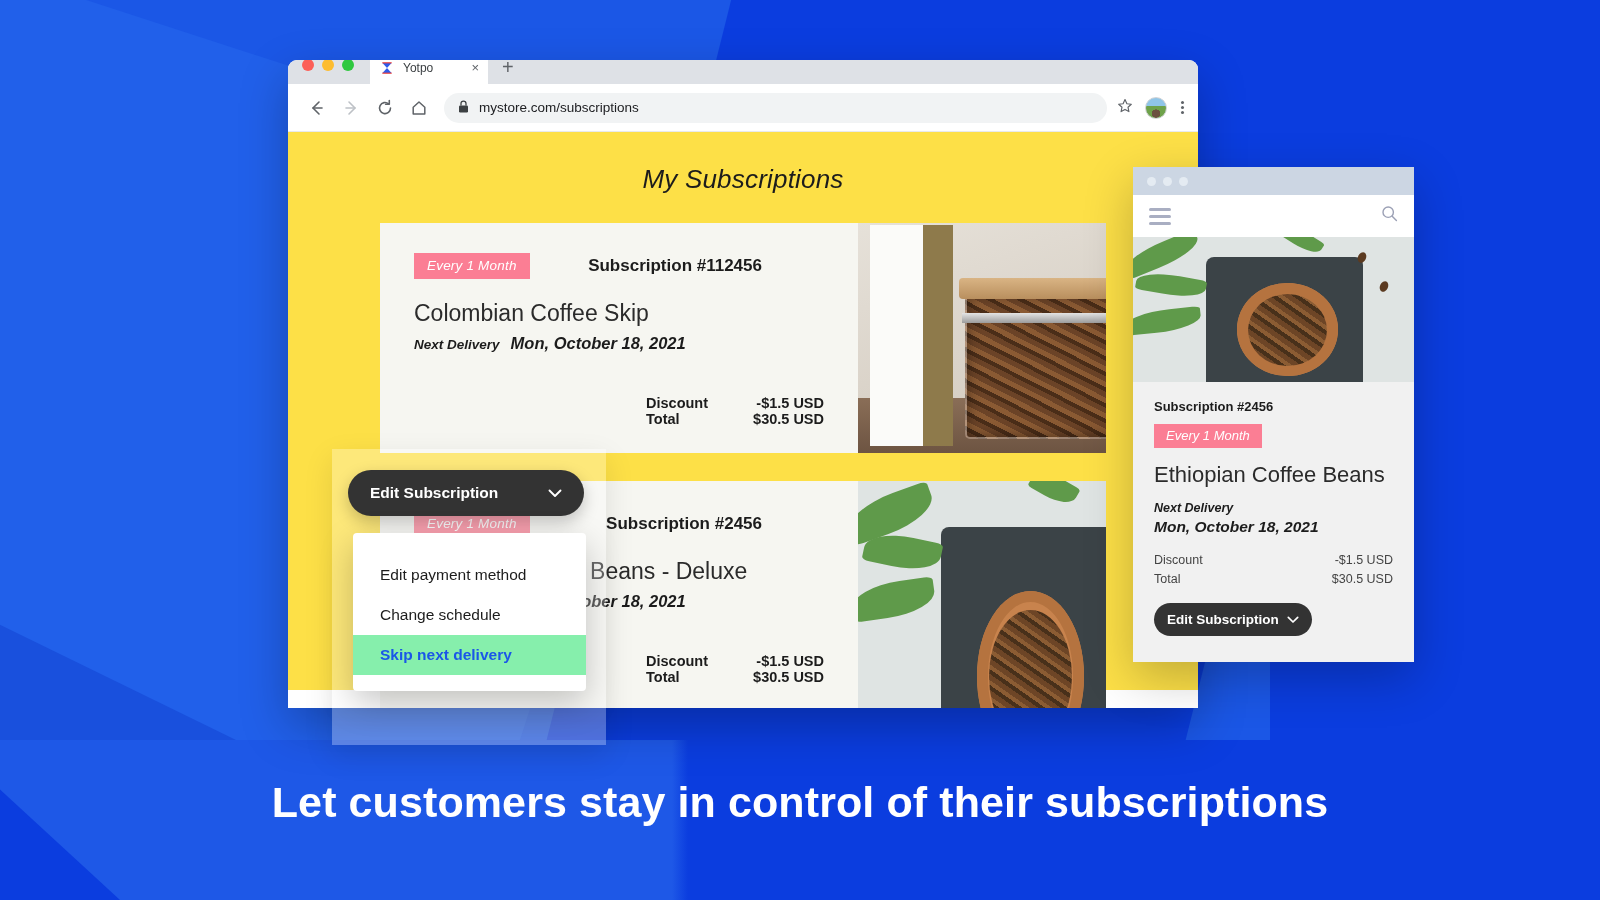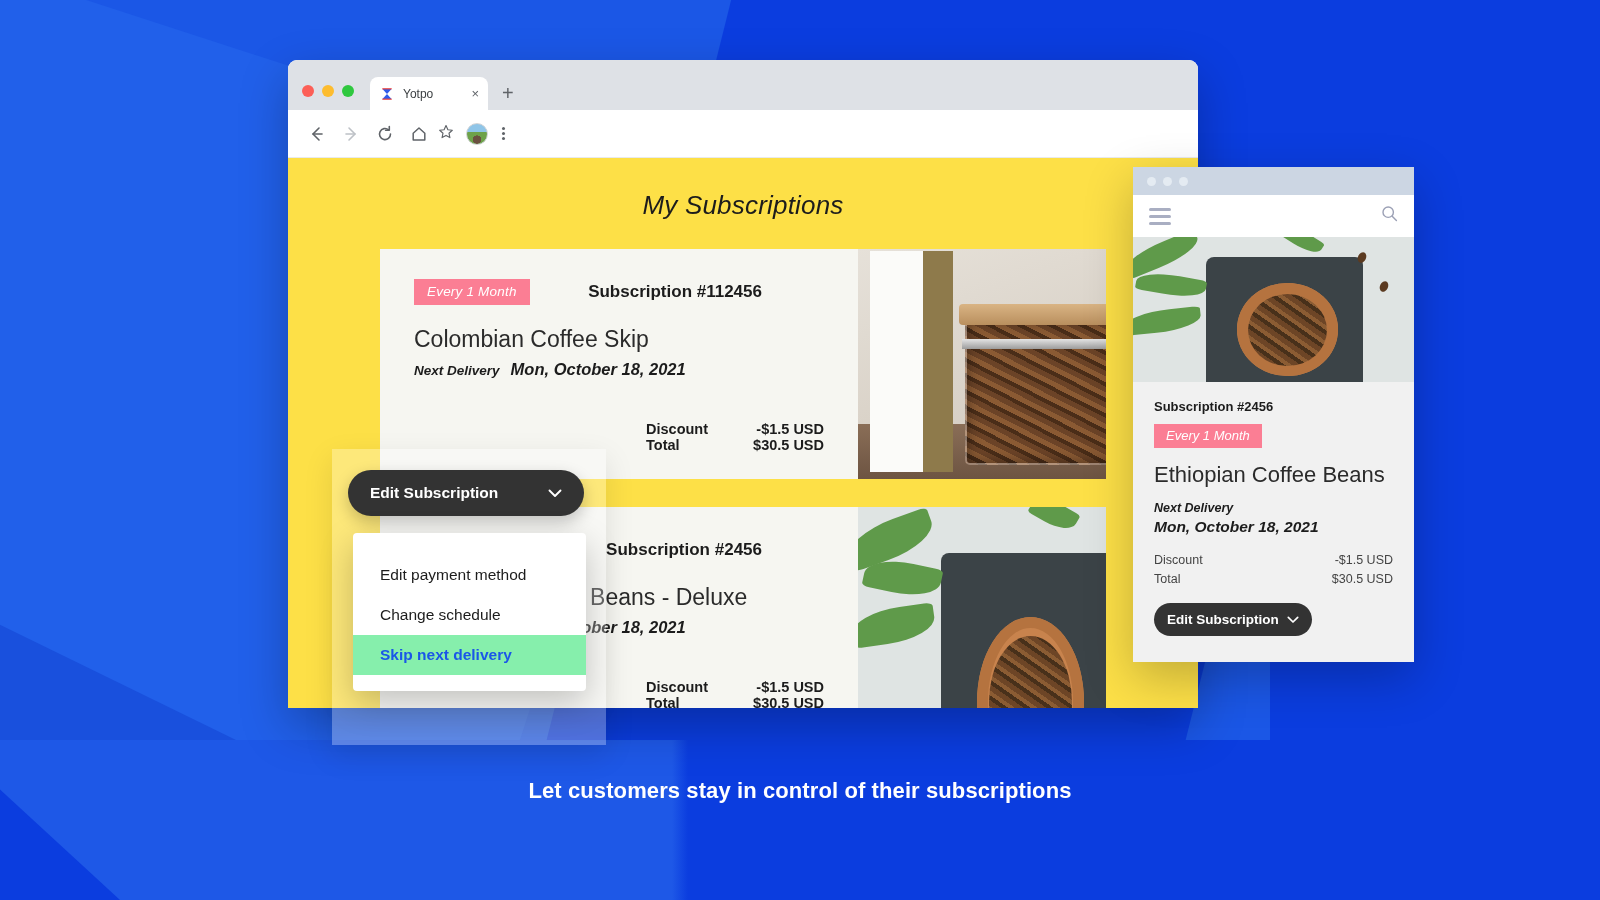--- a/index.html
+++ b/index.html
@@ -57,21 +57,21 @@
   #browser {
     position: absolute;
     left: 288px; top: 60px;
     width: 910px; height: 648px;
     background: #fff;
     border-radius: 9px 9px 0 0;
     box-shadow: 0 18px 48px rgba(0,0,0,.26);
     overflow: hidden;
   }
   .bw-tabstrip {
-    height: 50px; background: #dee1e6;
+    height: 24px; background: #dee1e6;
     display: flex; align-items: flex-end; padding-left: 14px;
     position: relative;
   }
   .traffic { display: flex; gap: 8px; align-items: center; padding-bottom: 13px; margin-right: 16px; }
   .dot { width: 12px; height: 12px; border-radius: 50%; }
   .dot.r { background: #fc5f57; }
   .dot.y { background: #fdbc2f; }
   .dot.g { background: #2fc83f; }
 
   .tab {
@@ -265,21 +265,21 @@
     margin-top: 17px; width: 158px; height: 33px;
     background: #333333; color: #fff; border-radius: 17px;
     display: flex; align-items: center; justify-content: center; gap: 8px;
     font-weight: bold; font-size: 13.5px;
   }
 
   
   #caption {
     position: absolute; left: 0; right: 0; top: 778px;
     text-align: center; color: #fff;
-    font-size: 22px; font-weight: bold; letter-spacing: .1px;
+    font-size: 43px; font-weight: bold; letter-spacing: .1px;
   }
 </style>
 </head>
 <body>
 
 <div id="stage">
 
   <div class="bg-shape bg-diag-left"></div>
   <div class="bg-shape bg-diag-left2"></div>
   <div class="bg-shape bg-right-diag"></div>
@@ -328,20 +328,29 @@
             <path d="M14.5 9 A5.5 5.5 0 1 1 12.6 4.9" stroke="#5f6368" stroke-width="1.6" fill="none" stroke-linecap="round"></path>
             <path d="M13.3 1.6 V5.3 H9.6" stroke="#5f6368" stroke-width="1.6" fill="none" stroke-linecap="round" stroke-linejoin="round"></path>
           </svg>
       </span>
       <span class="nav-ico">
         <svg width="18" height="18" viewBox="0 0 18 18">
             <path d="M3.2 8.2 L9 3 L14.8 8.2 V15 H3.2 Z" stroke="#5f6368" stroke-width="1.5" fill="none" stroke-linejoin="round"></path>
           </svg>
       </span>
 
+      <div class="omnibox">
+        <span>
+          <svg width="11" height="13" viewBox="0 0 11 13">
+              <rect x="1" y="5.5" width="9" height="7" rx="1.2" fill="#3c4043"></rect>
+              <path d="M3 5.5 V3.6 A2.5 2.5 0 0 1 8 3.6 V5.5" stroke="#3c4043" stroke-width="1.3" fill="none"></path>
+            </svg>
+        </span>
+        <span class="url">mystore.com/subscriptions</span>
+      </div>
 
       <span class="star">
         <svg width="16" height="16" viewBox="0 0 16 16">
             <path d="M8 1.6 L9.9 5.7 L14.3 6.2 L11 9.2 L11.9 13.6 L8 11.4 L4.1 13.6 L5 9.2 L1.7 6.2 L6.1 5.7 Z" stroke="#5f6368" stroke-width="1.15" fill="none" stroke-linejoin="round"></path>
           </svg>
       </span>
       <span class="avatar"></span>
       <span class="kebab">
           <i></i>
           <i></i>

